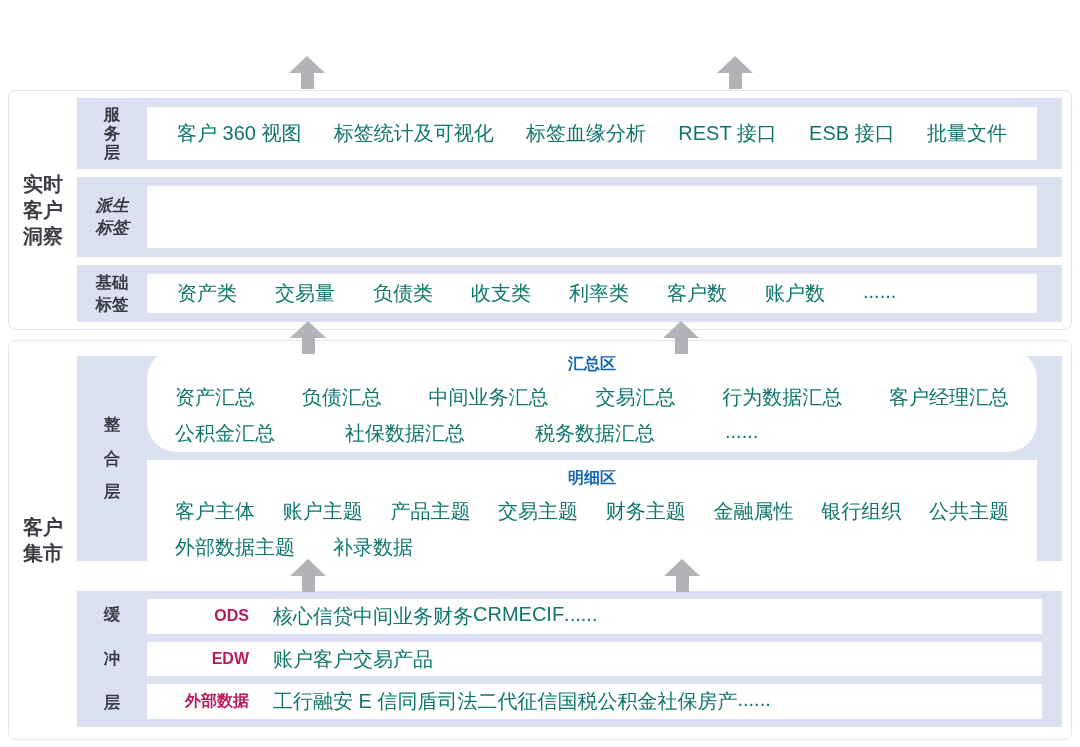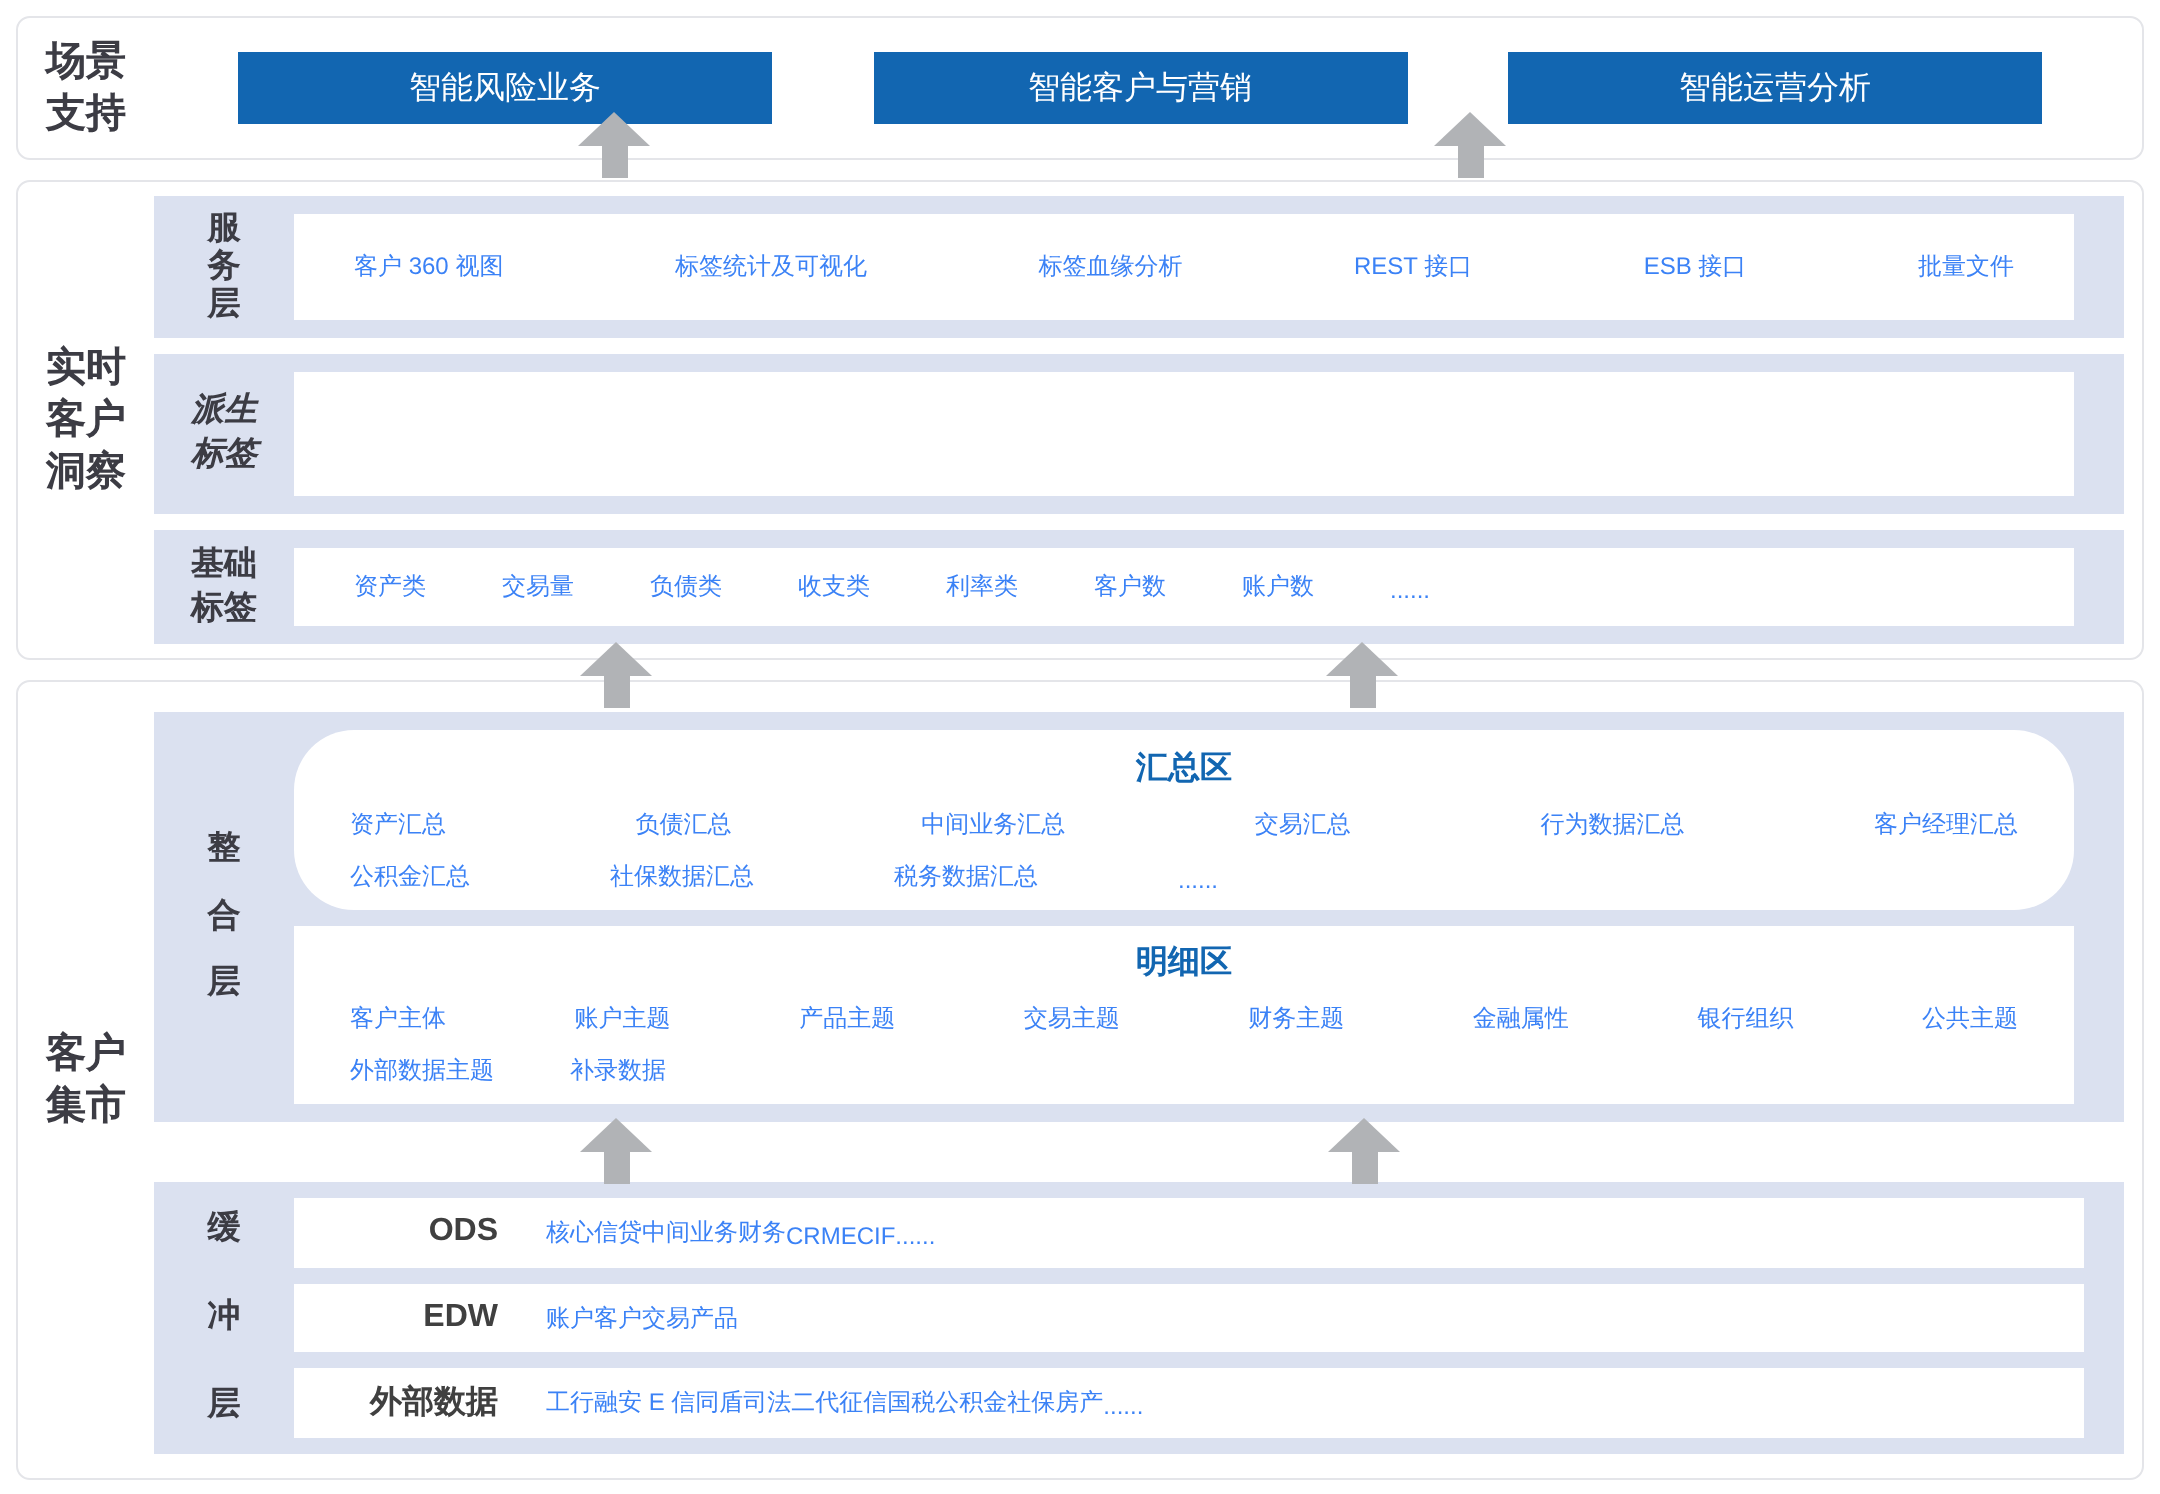--- a/index.html
+++ b/index.html
@@ -50,37 +50,37 @@
     white-space:pre-line; text-align:center; line-height:1.3;
   }
   .lh-tight { line-height:1.15; }
   .lh-mid   { line-height:2.05; }
   .lh-wide  { line-height:2.65; }
 
   .panel-body { flex:1; display:flex; flex-direction:column; justify-content:center; padding:9px 25px 9px 0; gap:8px; }
   .white-box { background:#fff; }
 
   
-  .row { display:flex; align-items:flex-end; font-size:12px; color:#3b82f6; white-space:nowrap; }
+  .row { display:flex; align-items:flex-start; font-size:20px; color:#0f766e; white-space:nowrap; }
   .row-between { justify-content:space-between; }
   .gap48 { gap:48px; } .gap70 { gap:70px; } .gap38 { gap:38px; } .gap28 { }
 
   .service-box { flex:1; display:flex; align-items:center; }
   .service-box .row { flex:1; padding:0 30px; }
 
   .multi-box { flex:1; display:flex; flex-direction:column; justify-content:center; gap:10px; padding:10px 28px; }
 
   .zone { display:flex; flex-direction:column; justify-content:center; gap:9px; padding:8px 28px; }
   .zone-summary { height:103px;border-radius:30px; }
   .zone-detail  { flex:1; }
   .zone-title { text-align:center; font-weight:bold; font-size:16px; color:#1266b1; }
 
   .buffer-stack { flex:1; display:flex; flex-direction:column; gap:8px; padding:8px 20px 8px 0; }
   .buffer-row { flex:1; display:flex; align-items:center; gap:24px; padding-left:30px; background:#fff; }
-  .kw { min-width:72px; text-align:right; font-weight:bold; font-size:16px; color:#404040; white-space:nowrap; }
+  .kw { min-width:72px; text-align:right; font-weight:bold; font-size:16px; color:#be185d; white-space:nowrap; }
 
   
   .arrow { position:absolute; width:36px; z-index:5; }
   .arrow::before {
     content:""; display:block; width:0; height:0; margin:0 auto;
     border-left:18px solid transparent; border-right:18px solid transparent;
     border-bottom:17px solid #b1b3b6;
   }
   .arrow::after { content:""; display:block; width:13px; height:16px; margin:0 auto; background:#b1b3b6; }
   .a1 { left:289px; top:56px; }
@@ -88,29 +88,20 @@
   .a3 { left:290px; top:321px; }
   .a4 { left:663px; top:321px; }
   .a5 { left:290px; top:559px; }
   .a6 { left:664px; top:559px; }
 </style>
 </head>
 <body>
 
 <div class="page">
 
-  <section class="sec sec-top">
-    <div class="sec-label">场景
-支持</div>
-    <div class="btn-row">
-      <div class="btn">智能风险业务</div>
-      <div class="btn">智能客户与营销</div>
-      <div class="btn">智能运营分析</div>
-    </div>
-  </section>
 
   <section class="sec sec-insight">
     <div class="sec-label">实时
 客户
 洞察</div>
     <div class="panels">
 
       <div class="panel p-service">
         <div class="panel-label lh-tight">服
 务

